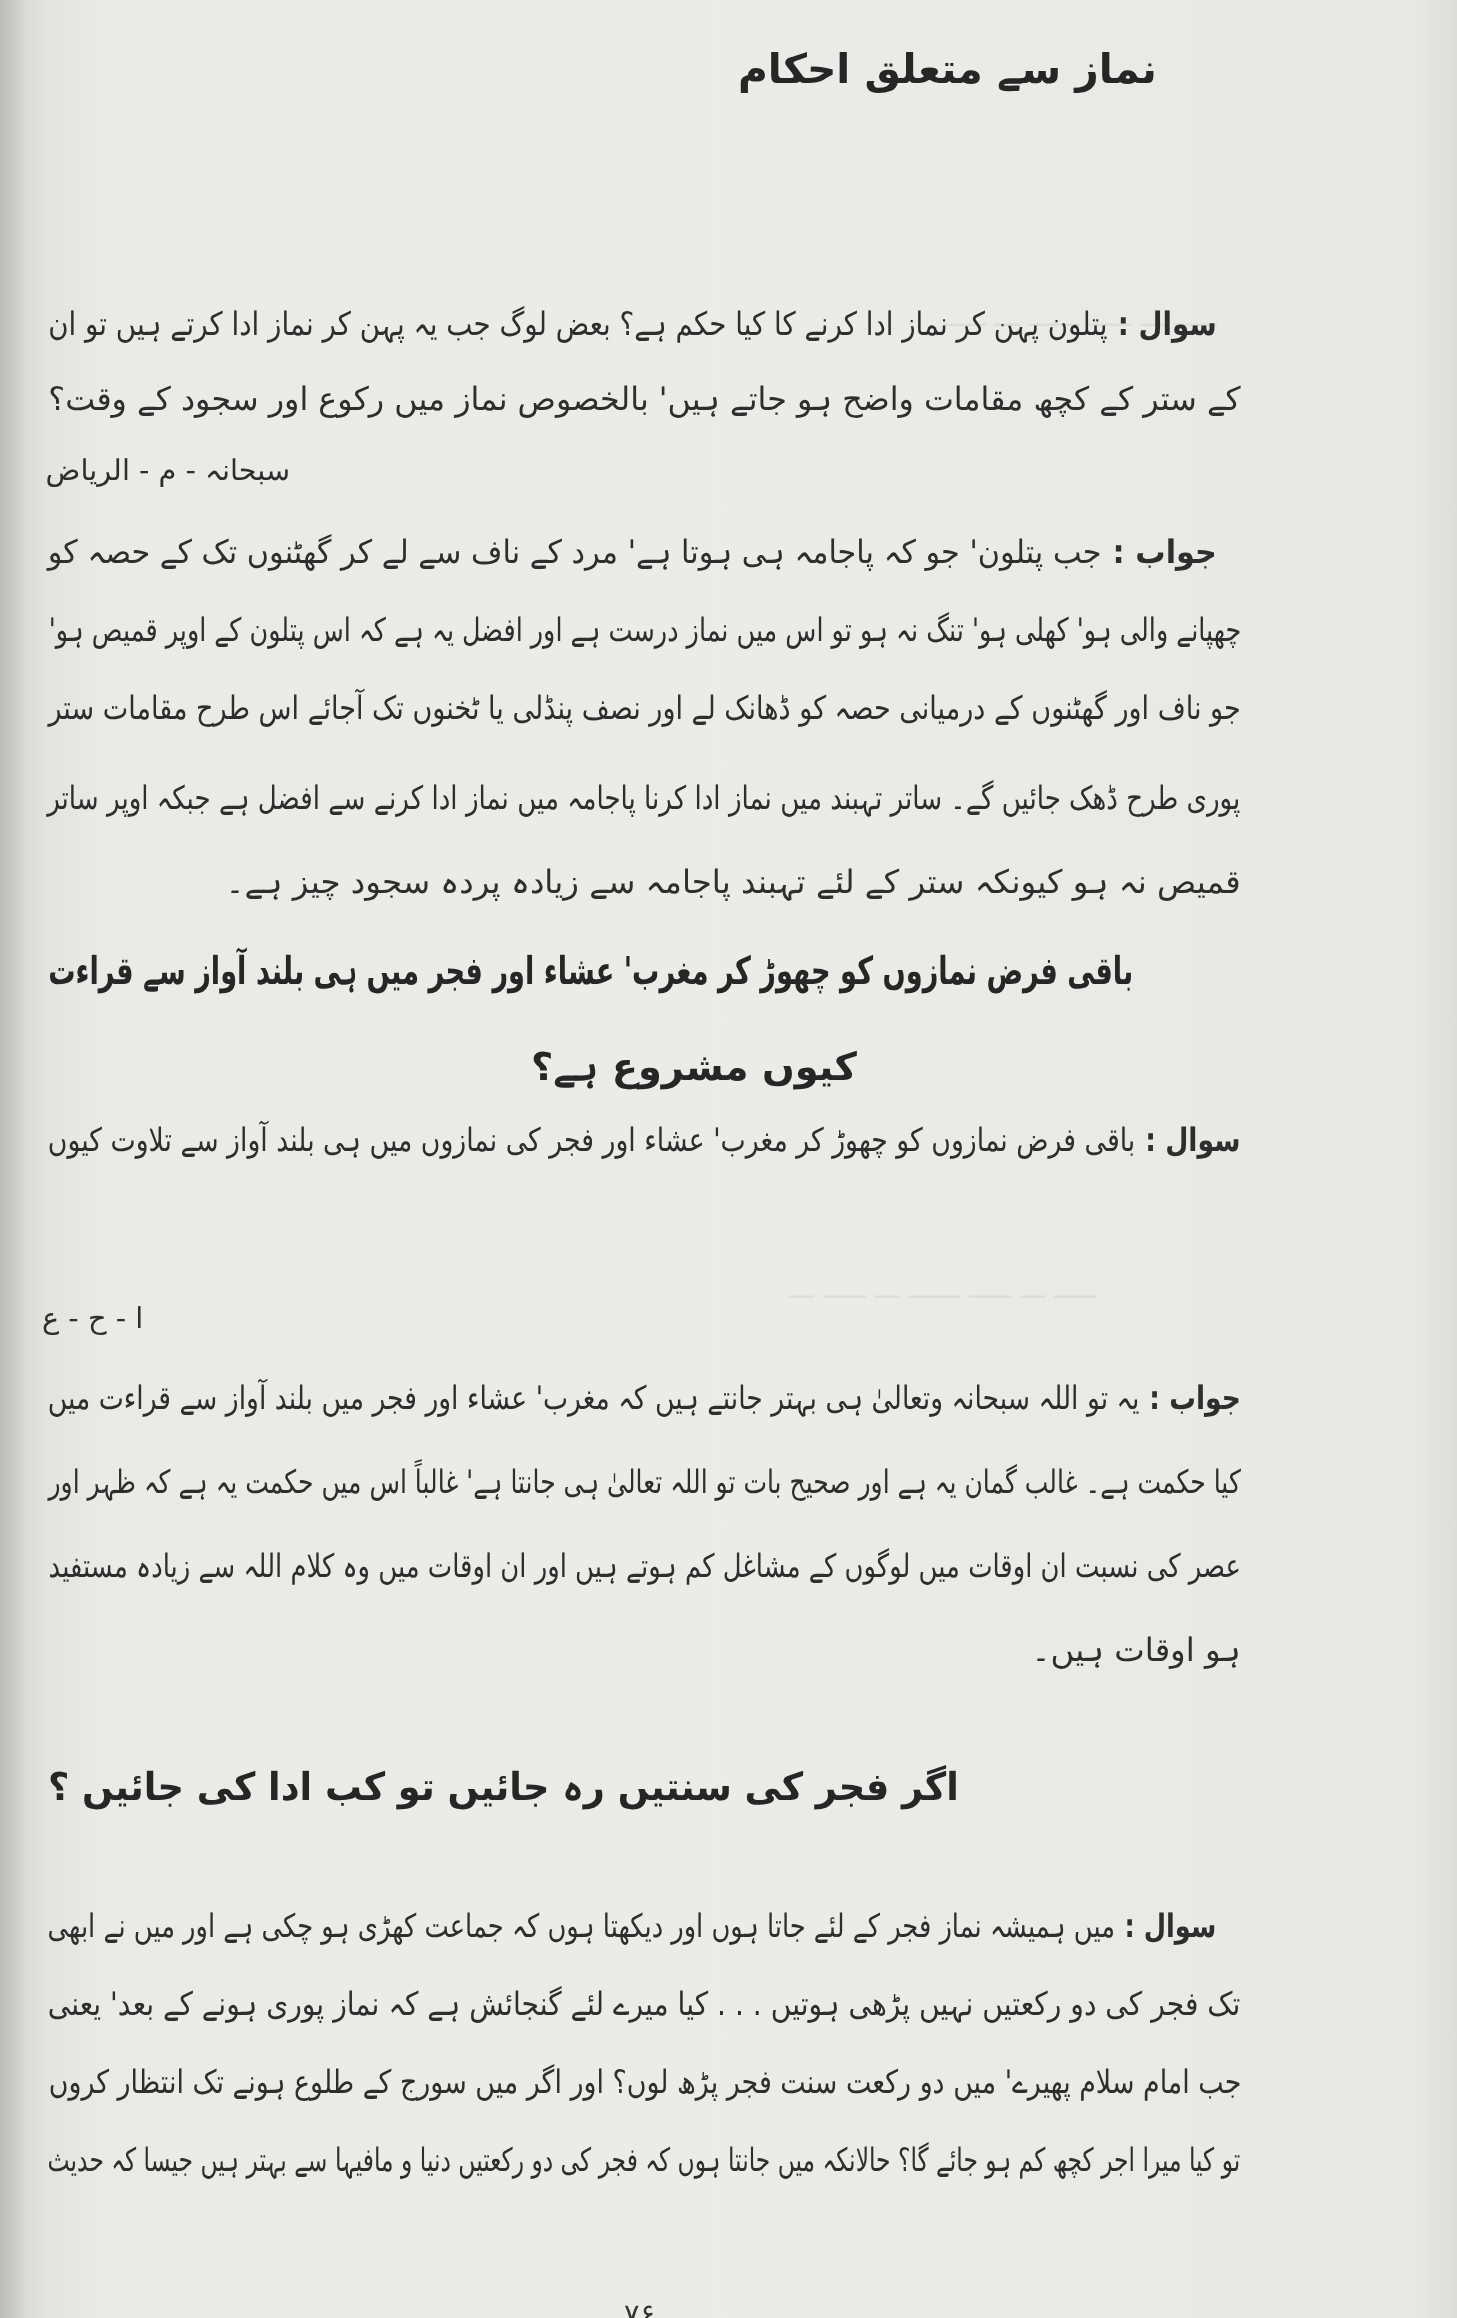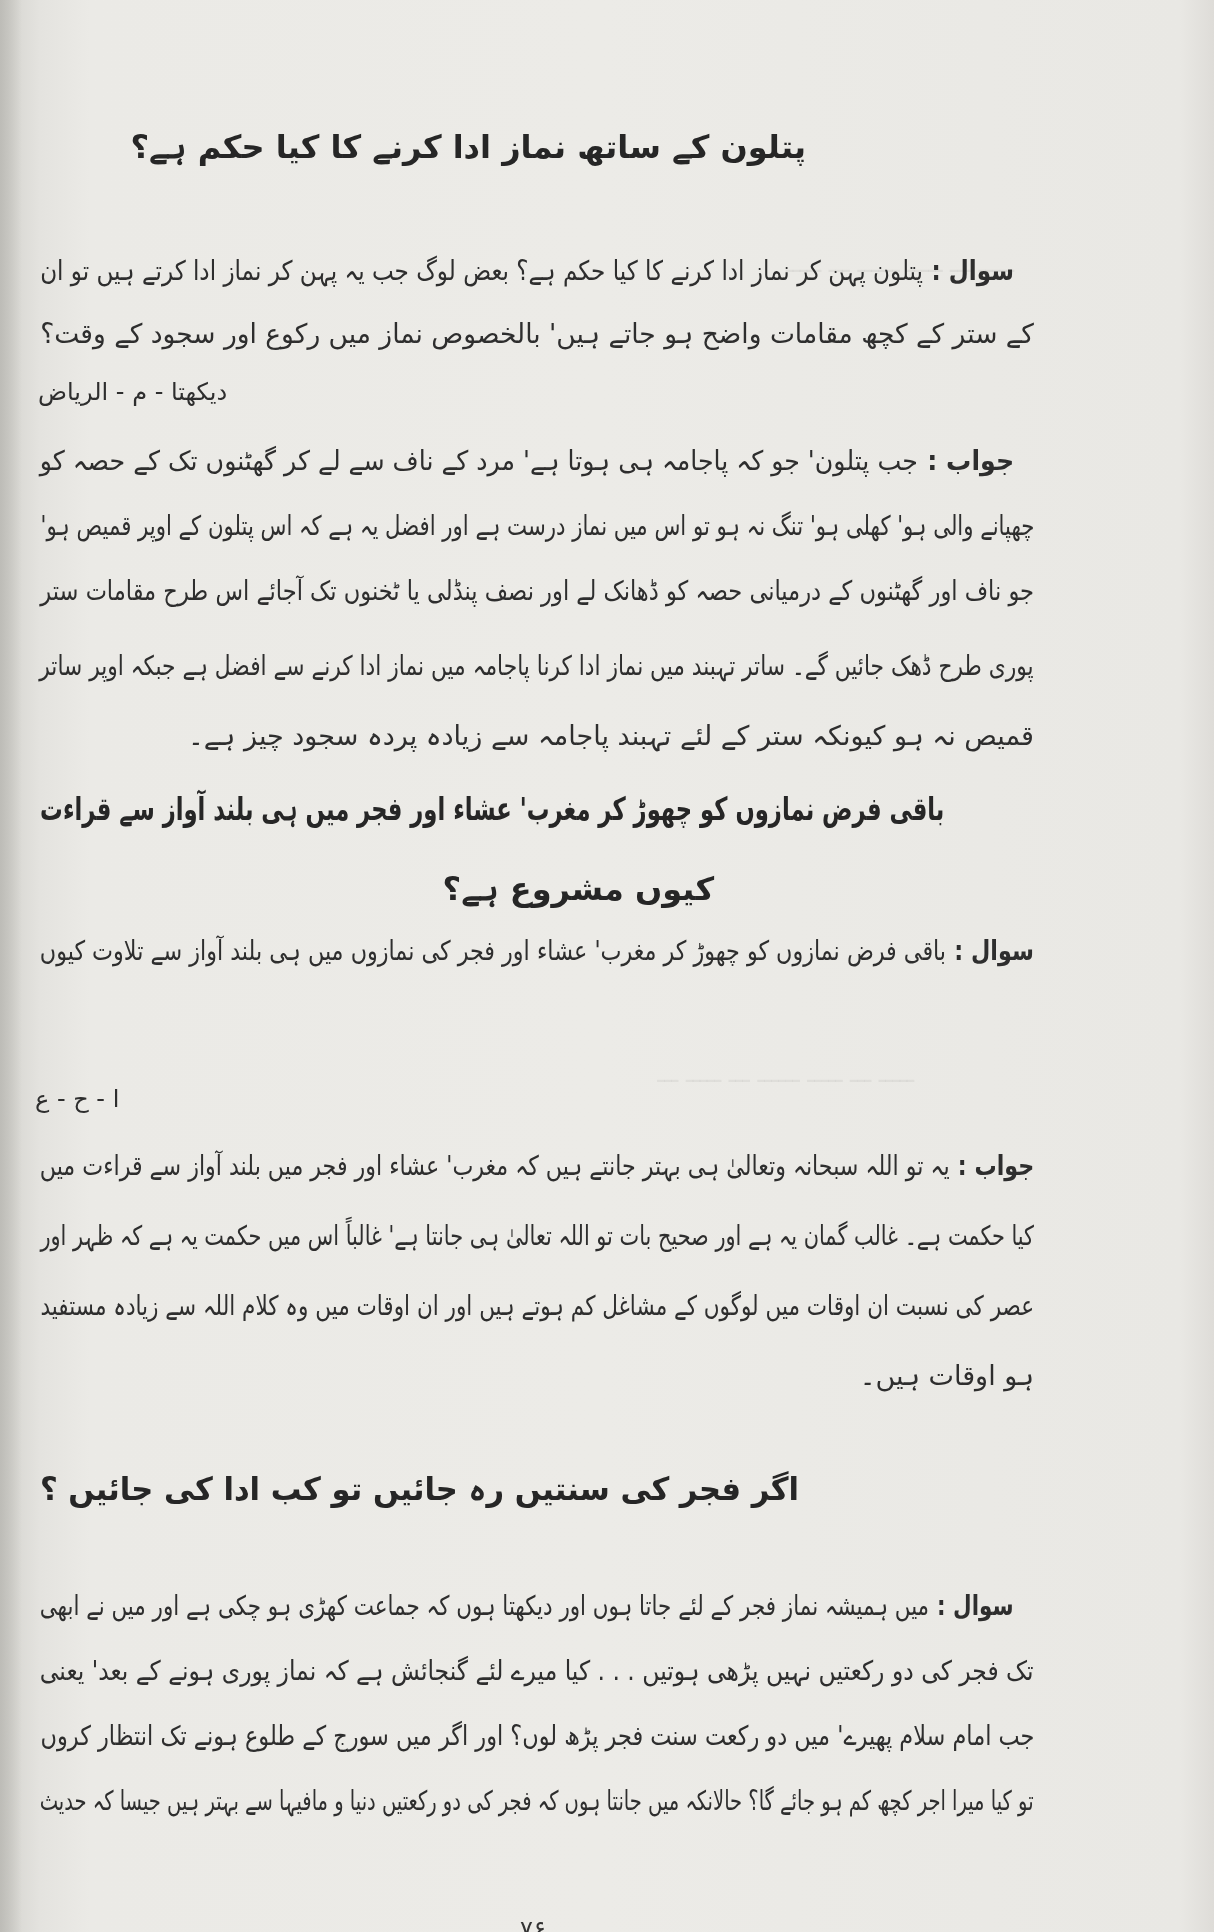--- a/index.html
+++ b/index.html
@@ -73,28 +73,28 @@
   </style>
 </head>
 <body>
 
 <div class="page">
   <div class="spine-shadow"></div>
 
   <div class="ghost" style="right:200px; top:250px;">ـــــ ـــ ـــــ ــــــ ـــ ـــــ</div>
   <div class="ghost" style="right:300px; top:1060px;">ـــــ ـــ ـــــ ــــــ ـــ ـــــ ـــ</div>
 
+  <div class="line chapter" style="right:250px; top:38px;">نماز سے متعلق احکام</div>
 
-  <div class="line heading" style="right:408px; top:128px;">پتلون کے ساتھ نماز ادا کرنے کا کیا حکم ہے؟</div>
 
   <div class="line" style="right: 200px; top: 255px; transform-origin: right center; transform: scaleX(0.855);">
     <span class="label">سوال :</span><span>پتلون پہن کر نماز ادا کرنے کا کیا حکم ہے؟ بعض لوگ جب یہ پہن کر نماز ادا کرتے ہیں تو ان</span>
   </div>
   <div class="line" style="right: 180px; top: 318px; transform-origin: right center; transform: scaleX(0.981);">کے ستر کے کچھ مقامات واضح ہو جاتے ہیں' بالخصوص نماز میں رکوع اور سجود کے وقت؟</div>
-  <div class="sender" style="left:38px; top:378px;">دیکھتا - م - الریاض</div>
+  <div class="sender" style="left:38px; top:378px;">سبحانہ - م - الریاض</div>
 
   <div class="line" style="right: 200px; top: 445px; transform-origin: right center; transform: scaleX(0.935);">
     <span class="label">جواب :</span><span>جب پتلون' جو کہ پاجامہ ہی ہوتا ہے' مرد کے ناف سے لے کر گھٹنوں تک کے حصہ کو</span>
   </div>
   <div class="line" style="right: 180px; top: 510px; transform-origin: right center; transform: scaleX(0.786);">چھپانے والی ہو' کھلی ہو' تنگ نہ ہو تو اس میں نماز درست ہے اور افضل یہ ہے کہ اس پتلون کے اوپر قمیص ہو'</div>
   <div class="line" style="right: 180px; top: 575px; transform-origin: right center; transform: scaleX(0.835);">جو ناف اور گھٹنوں کے درمیانی حصہ کو ڈھانک لے اور نصف پنڈلی یا ٹخنوں تک آجائے اس طرح مقامات ستر</div>
   <div class="line" style="right: 180px; top: 650px; transform-origin: right center; transform: scaleX(0.806);">پوری طرح ڈھک جائیں گے۔ ساتر تہبند میں نماز ادا کرنا پاجامہ میں نماز ادا کرنے سے افضل ہے جبکہ اوپر ساتر</div>
   <div class="line" style="right:180px; top:720px;">قمیص نہ ہو کیونکہ ستر کے لئے تہبند پاجامہ سے زیادہ پردہ سجود چیز ہے۔</div>
 
   <div class="line heading" style="right: 270px; top: 790px; transform-origin: right center; transform: scaleX(0.709);">باقی فرض نمازوں کو چھوڑ کر مغرب' عشاء اور فجر میں ہی بلند آواز سے قراءت</div>

